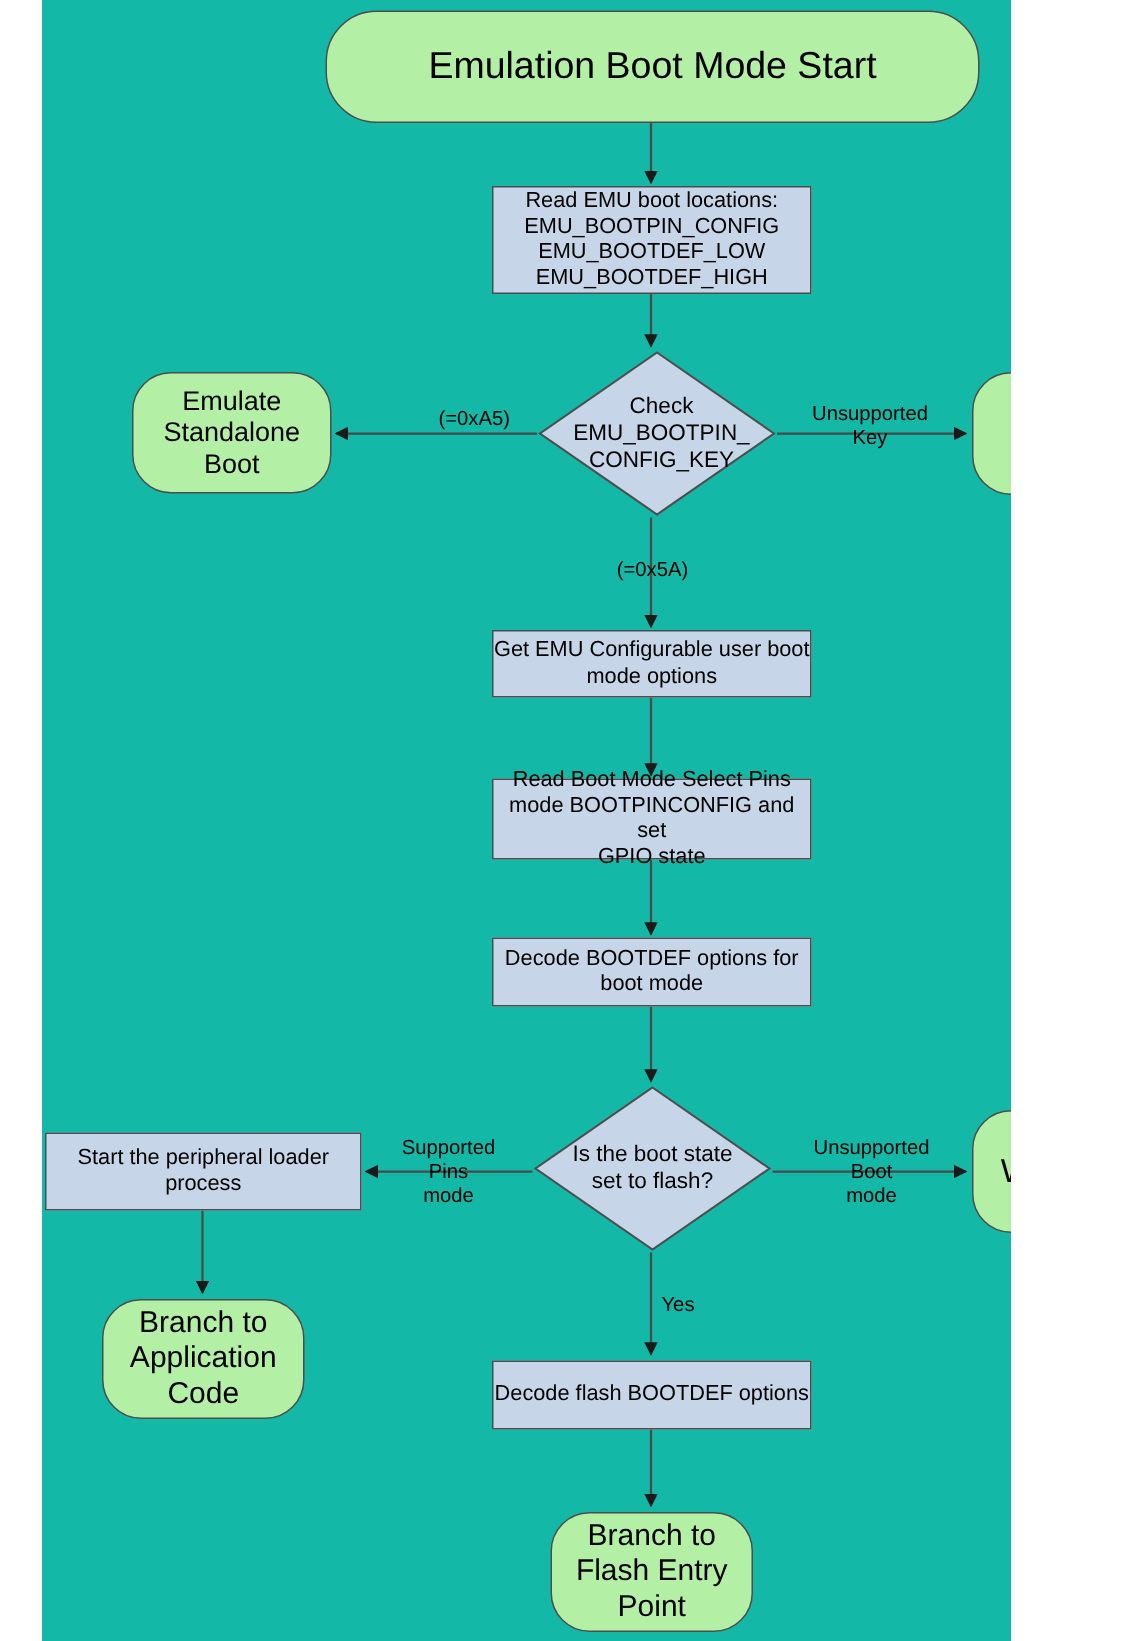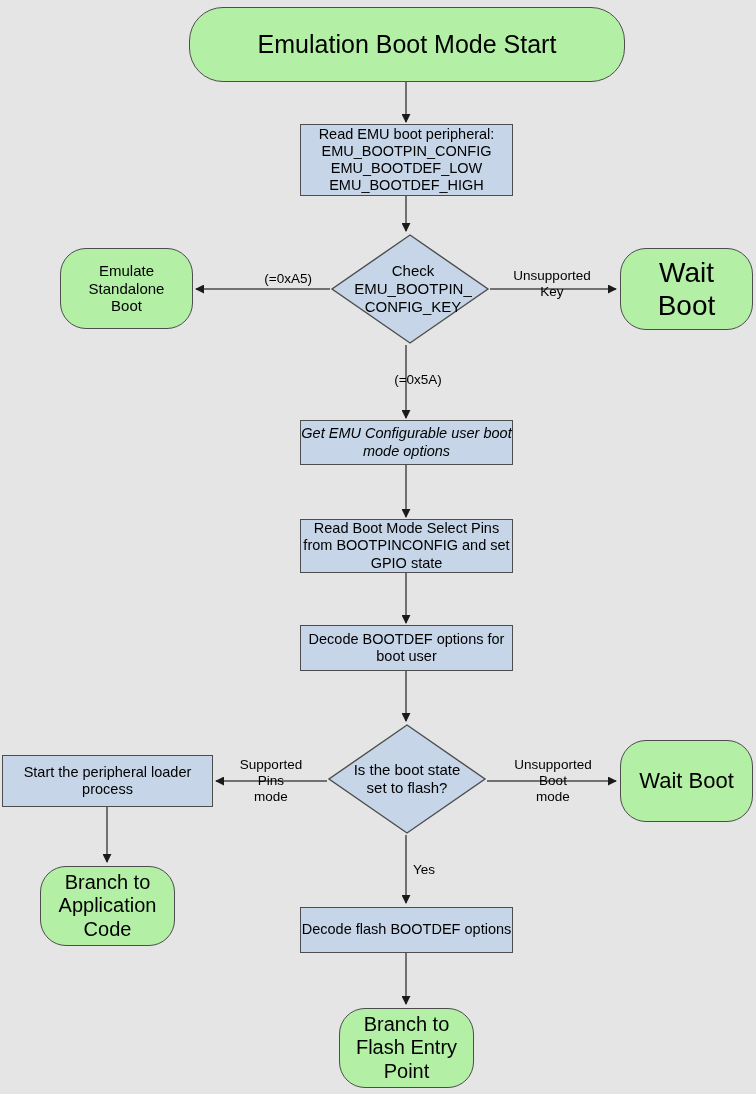--- a/index.html
+++ b/index.html
@@ -5,24 +5,25 @@
   html, body {
     margin: 0;
     padding: 0;
     background: #ffffff;
   }
   body {
     font-family: "Liberation Sans", sans-serif;
   }
   #canvas {
     position: relative;
-    width: 756px;
+    width: 646px;
     height: 1094px;
-    background: #e5e5e5;
+    background: #14b8a6;
     overflow: hidden;
+    margin-left: 28px;
   }
   svg#edges {
     position: absolute;
     left: 0;
     top: 0;
     width: 756px;
     height: 1094px;
     pointer-events: none;
   }
   .node {
@@ -119,60 +120,60 @@
 
       <path d="M 406 953 L 406 1004"></path>
     </g>
   </svg>
 
   <div class="node terminal start" style="left:189px; top:7px; width:436px; height:75px;">
     <span>Emulation Boot Mode Start</span>
   </div>
 
   <div class="node process" style="left:300px; top:124px; width:213px; height:72px;">
-    <span>Read EMU boot peripheral:
+    <span>Read EMU boot locations:
 EMU_BOOTPIN_CONFIG
 EMU_BOOTDEF_LOW
 EMU_BOOTDEF_HIGH</span>
   </div>
 
   <div class="diamond-wrap" style="left:330px; top:233px; width:160px; height:112px;">
     <svg width="160" height="112" viewBox="0 0 160 112">
       <polygon points="80,2 158,56 80,110 2,56" fill="#c6d6e8" stroke="#4d4d4d" stroke-width="1.4"></polygon>
     </svg>
     <span class="diamond-label" style="margin-left:6px;">Check
 EMU_BOOTPIN_
 CONFIG_KEY</span>
   </div>
 
-  <div class="node terminal" style="left:60px; top:248px; width:133px; height:81px; font-size:15px;text-align:center;">
+  <div class="node terminal" style="left:60px; top:248px; width:133px; height:81px; font-size:18px;text-align:center;">
     <span>Emulate
 Standalone
 Boot</span>
   </div>
 
   <div class="node terminal" style="left:620px; top:248px; width:133px; height:82px; font-size:28px;">
     <span>Wait
 Boot</span>
   </div>
 
-  <div class="node process" style="left:300px; top:420px; width:213px; height:45px;font-style:italic;">
+  <div class="node process" style="left:300px; top:420px; width:213px; height:45px;">
     <span>Get EMU Configurable user boot
 mode options</span>
   </div>
 
   <div class="node process" style="left:300px; top:519px; width:213px; height:54px;">
     <span>Read Boot Mode Select Pins
-from BOOTPINCONFIG and set
+mode BOOTPINCONFIG and set
 GPIO state</span>
   </div>
 
   <div class="node process" style="left:300px; top:625px; width:213px; height:46px;">
     <span>Decode BOOTDEF options for
-boot user</span>
+boot mode</span>
   </div>
 
   <div class="diamond-wrap" style="left:327px; top:723px; width:160px; height:112px;">
     <svg width="160" height="112" viewBox="0 0 160 112">
       <polygon points="80,2 158,56 80,110 2,56" fill="#c6d6e8" stroke="#4d4d4d" stroke-width="1.4"></polygon>
     </svg>
     <span class="diamond-label">Is the boot state
 set to flash?</span>
   </div>
 
@@ -199,21 +200,21 @@
     <span>Branch to
 Flash Entry
 Point</span>
   </div>
 
   <div class="edge-label" style="left:222px; top:271px; width:90px;text-align:right;">(=0xA5)</div>
 
   <div class="edge-label" style="left:502px; top:268px; width:100px;">Unsupported
 Key</div>
 
-  <div class="edge-label" style="left:373px; top:372px; width:90px;">(=0x5A)</div>
+  <div class="edge-label" style="left:362px; top:372px; width:90px;">(=0x5A)</div>
 
   <div class="edge-label" style="left:228px; top:757px; width:86px;">Supported
 Pins
 mode</div>
 
   <div class="edge-label" style="left:503px; top:757px; width:100px;">Unsupported
 Boot
 mode</div>
 
   <div class="edge-label" style="left:384px; top:862px; width:80px;">Yes</div>

